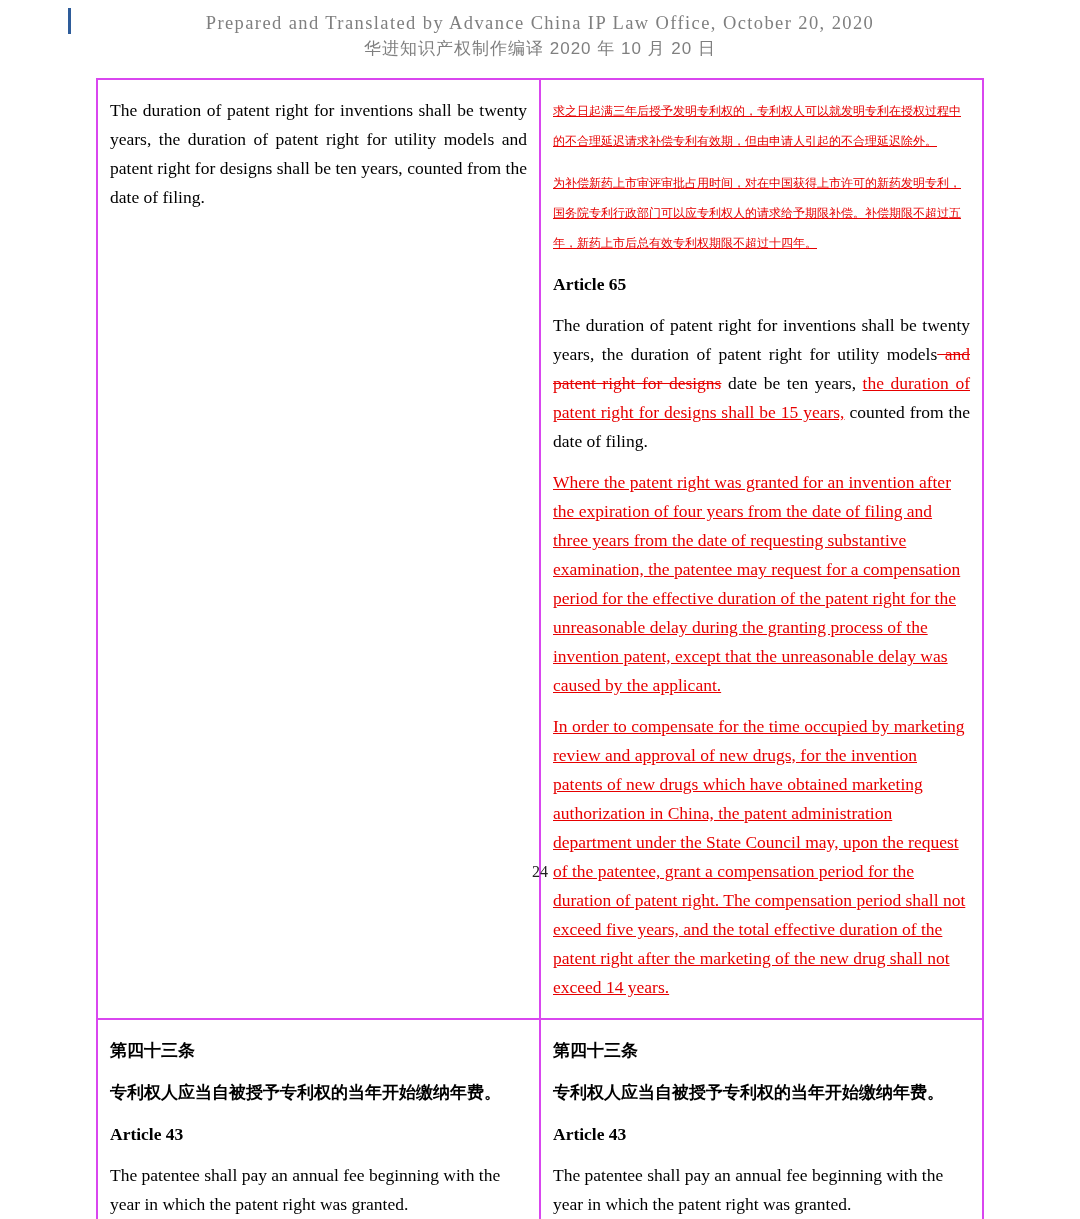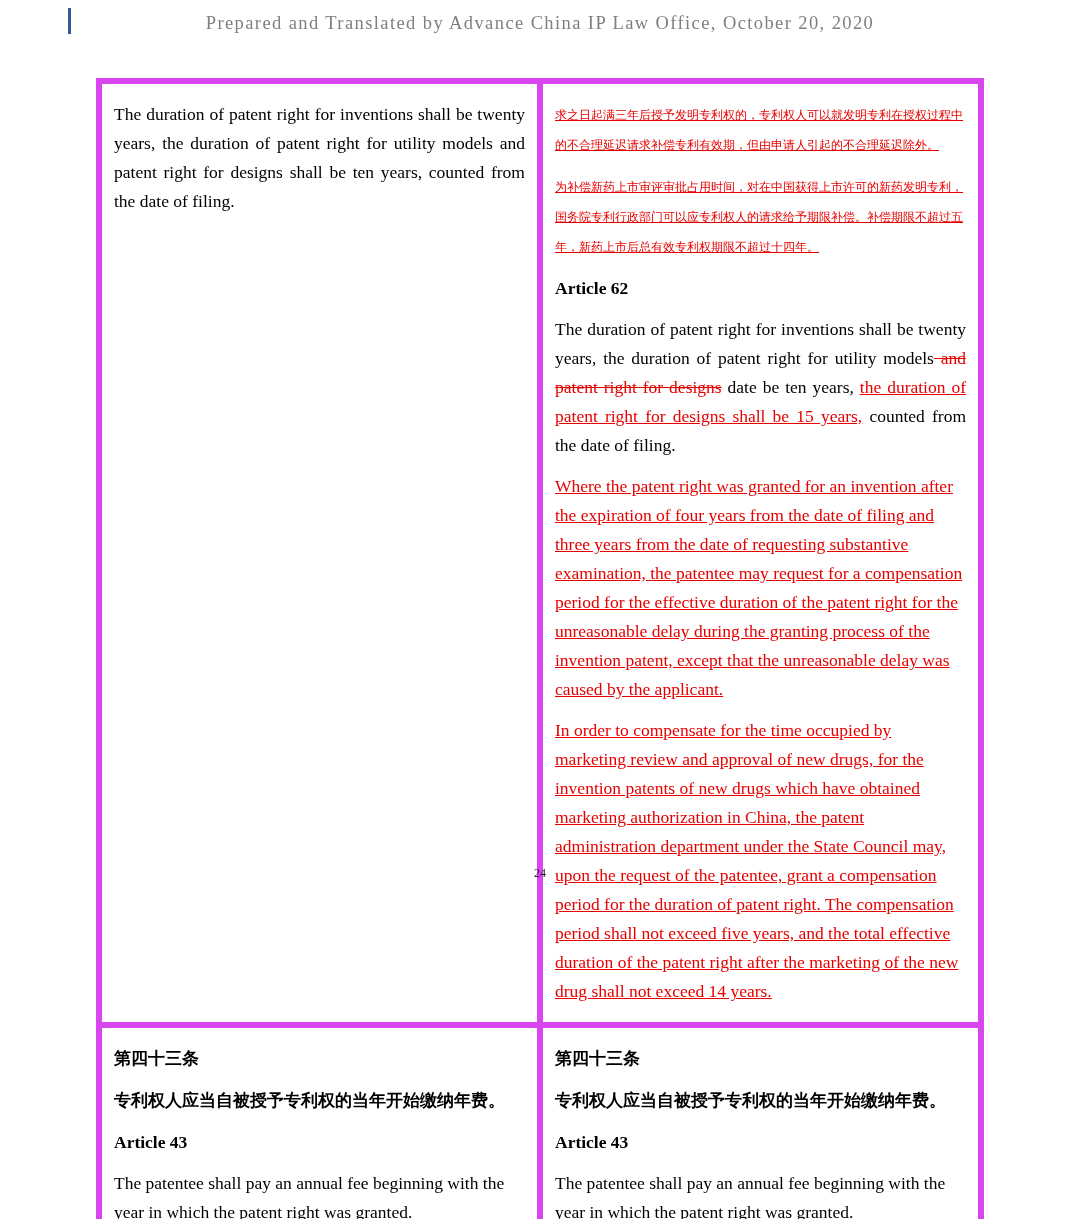--- a/index.html
+++ b/index.html
@@ -51,21 +51,21 @@
   
   .doc-table {
     position: absolute;
     left: 96px;
     top: 78px;
     width: 888px;
     border-collapse: collapse;
     table-layout: fixed;
   }
   .doc-table td {
-    border: 6px solid #d946ef;
+    border: 2px solid #d946ef;
     vertical-align: top;
     padding: 16px 12px 16px 12px;
     width: 50%;
   }
   .cell-inner { }
   p {
     margin: 0 0 12px 0;
   }
   p:last-child { margin-bottom: 0; }
 
@@ -101,49 +101,50 @@
     text-decoration: underline;
   }
   .row-tall td { height: 860px; }
   .footer-page {
     position: absolute;
     left: 0;
     right: 0;
     bottom: 2px;
     text-align: center;
     font-family: "Liberation Serif", serif;
-    font-size: 12px;
+    font-size: 16px;
     color: #222;
   }
 </style>
 </head>
 <body>
 
 <div class="page">
 
   <div class="header-mark"></div>
 
   <div class="header">
     <div class="header-line-en">Prepared and Translated by Advance China IP Law Office, October 20, 2020</div>
+    <div class="header-line-zh">华进知识产权制作编译 2020 年 10 月 20 日</div>
   </div>
 
   <table class="doc-table">
     <tbody>
 
       <tr class="row-tall">
         <td>
           <div class="cell-inner">
             <p class="en en-just">The duration of patent right for inventions shall be twenty years, the duration of patent right for utility models and patent right for designs shall be ten years, counted from the date of filing.</p>
           </div>
         </td>
         <td>
           <div class="cell-inner">
             <p class="zh-ins">求之日起满三年后授予发明专利权的，专利权人可以就发明专利在授权过程中的不合理延迟请求补偿专利有效期，但由申请人引起的不合理延迟除外。</p>
             <p class="zh-ins">为补偿新药上市审评审批占用时间，对在中国获得上市许可的新药发明专利，国务院专利行政部门可以应专利权人的请求给予期限补偿。补偿期限不超过五年，新药上市后总有效专利权期限不超过十四年。</p>
-            <p class="en bold">Article 62</p>
+            <p class="en bold">Article 65</p>
             <p class="en en-just"><span>The duration of patent right for inventions shall be twenty years, the duration of patent right for utility models</span><span class="del"> and patent right for designs</span><span> date be ten years, </span><span class="ins">the duration of patent right for designs shall be 15 years,</span><span> counted from the date of filing.</span></p>
             <p class="en ins">Where the patent right was granted for an invention after the expiration of four years from the date of filing and three years from the date of requesting substantive examination, the patentee may request for a compensation period for the effective duration of the patent right for the unreasonable delay during the granting process of the invention patent, except that the unreasonable delay was caused by the applicant.</p>
             <p class="en ins">In order to compensate for the time occupied by marketing review and approval of new drugs, for the invention patents of new drugs which have obtained marketing authorization in China, the patent administration department under the State Council may, upon the request of the patentee, grant a compensation period for the duration of patent right. The compensation period shall not exceed five years, and the total effective duration of the patent right after the marketing of the new drug shall not exceed 14 years.</p>
           </div>
         </td>
       </tr>
 
       <tr>
         <td>
           <div class="cell-inner">

